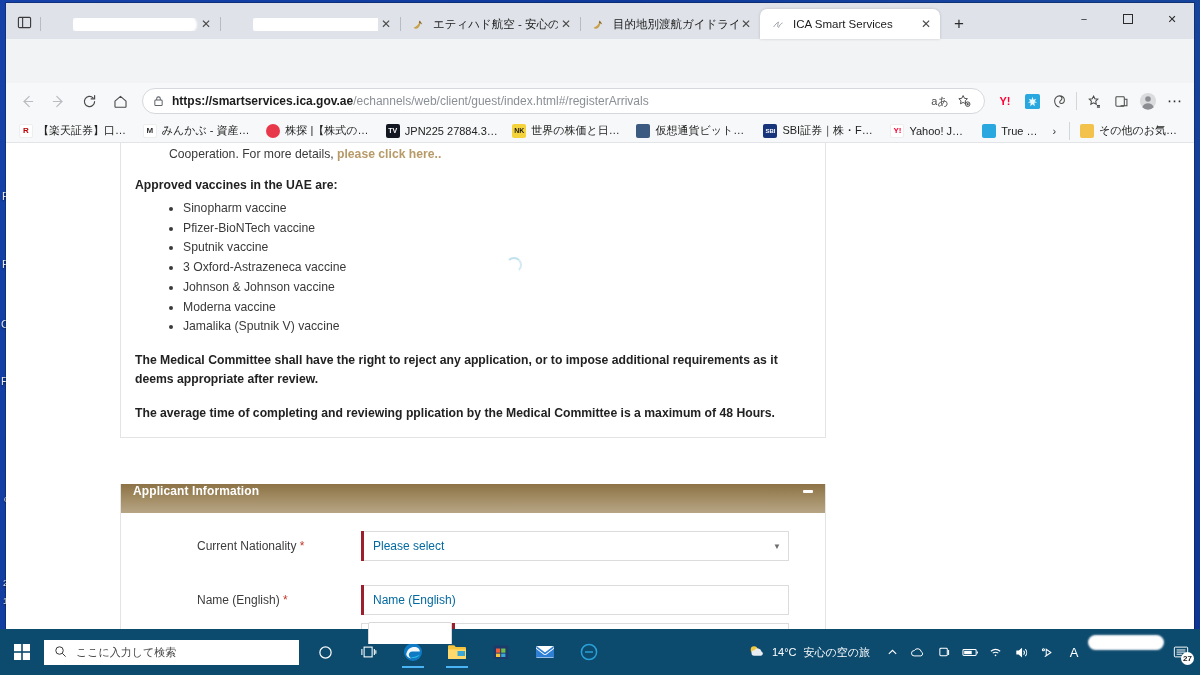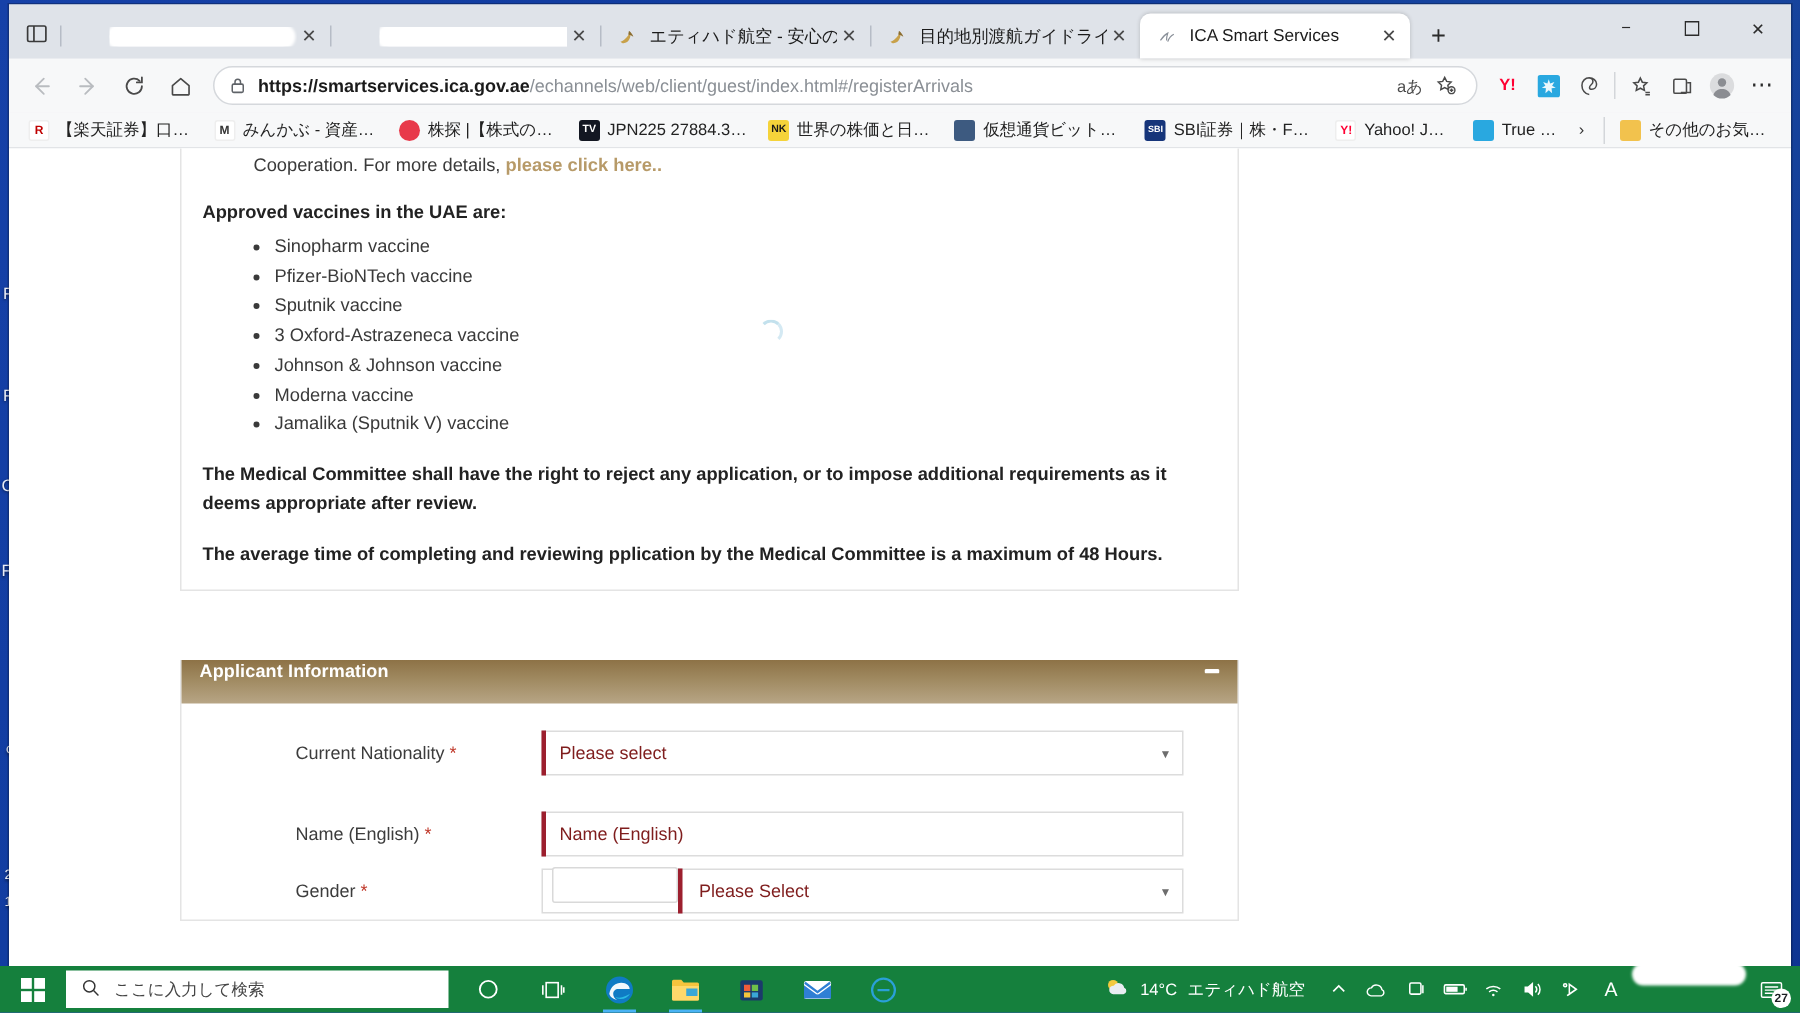--- a/index.html
+++ b/index.html
@@ -97,20 +97,21 @@
   .wc { width:44px; height:32px; display:flex; align-items:center; justify-content:center;
         color:#2b2b2b; font-size:11px; }
 
   
   .navbar {
     height: 36px;
     background: #f7f8f9;
     display: flex; align-items: center;
     padding: 0 6px;
     gap: 1px;
+    margin-top: 44px;
   }
   .navbtn {
     width: 30px; height: 28px;
     display:flex; align-items:center; justify-content:center;
     border-radius: 4px;
     color: #6b6b6b;
   }
   .urlbox {
     flex: 1 1 auto;
     height: 26px;
@@ -233,21 +234,21 @@
     background:#fff;
     display:flex; align-items:center;
   }
   .fld::before {
     content:"";
     position:absolute; left:-1px; top:-1px; bottom:-1px;
     width:3px; background:#9c1f2e;
   }
   .fld .ph {
     padding-left:11px;
-    font-size:12px; color:#7f1d1d;
+    font-size:12px; color:#0369a1;
     flex:1 1 auto;
     white-space:nowrap; overflow:hidden;
   }
   .caret {
     width:22px; flex:0 0 22px;
     display:flex; align-items:center; justify-content:center;
     color:#6d6d6d; font-size:8px;
   }
   
   .gender-box {
@@ -260,22 +261,22 @@
     z-index:3;
   }
   .gender-fld::before { left: 90px; }
   .gender-fld .ph { padding-left:104px; }
 
   .spacer-row { height: 16px; }
 
   
   #taskbar {
     position:absolute; left:0; bottom:0;
-    width:1200px; height:31px;
-    background:#15803d;
+    width:1200px; height:46px;
+    background:#0c4a6e;
     display:flex; align-items:center;
     color:#fff;
   }
   .start {
     width:44px; height:31px;
     display:flex; align-items:center; justify-content:center;
   }
   .tb-search {
     width:255px; height:25px;
     background:#fff;
@@ -673,21 +674,21 @@
 
   <div class="tray">
     <div class="weather">
       <span>
         <svg width="17" height="15" viewBox="0 0 18 16">
           <circle cx="6.4" cy="6" r="3.6" fill="#f3c93f"></circle>
           <path d="M6.5 12.6a3 3 0 0 1 .3-6 4.1 4.1 0 0 1 7.5 1.4 2.4 2.4 0 0 1-.5 4.6z" fill="#e9edf2"></path>
         </svg>
       </span>
       <span>14°C</span>
-      <span>エティハド航空</span>
+      <span>安心の空の旅</span>
     </div>
 
     <div class="tray-ico">
       <svg width="11" height="11" viewBox="0 0 12 12" fill="none" stroke="#fff" stroke-width="1.2">
           <path d="M2 7.5L6 3.6l4 3.9"></path>
         </svg>
     </div>
     <div class="tray-ico">
       <svg width="16" height="12" viewBox="0 0 18 12" fill="none" stroke="#fff" stroke-width="1.1">
           <path d="M4.6 10.4a3 3 0 0 1 .2-6 4.3 4.3 0 0 1 7.9 1.3 2.5 2.5 0 0 1-.4 4.7z"></path>

